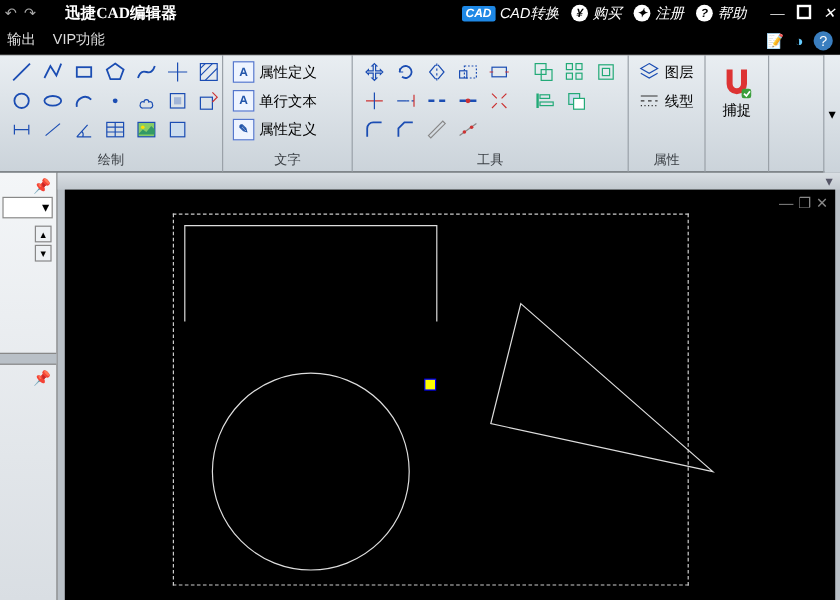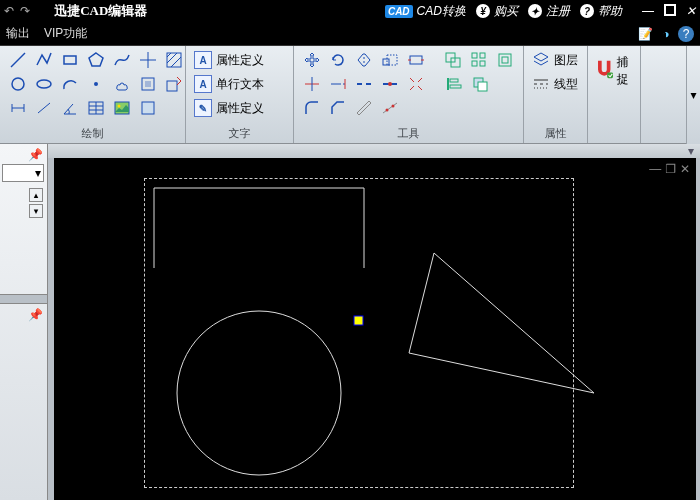--- a/index.html
+++ b/index.html
@@ -18,21 +18,21 @@
   .menubar .right { margin-left:auto; display:flex; gap:4px; }
   .menubar .right .bico { width:16px;height:16px; display:flex;align-items:center;justify-content:center; }
   .ribbon { height: 98px; background: linear-gradient(#e9eef2,#cbd3da); display:flex; border-bottom:1px solid #8a8f94; position:relative;}
   .group { border-right:1px solid #9aa1a8; padding:4px 8px 2px 8px; display:flex; flex-direction:column; }
   .group .rows { flex:1; display:flex; flex-direction:column; gap:4px; }
   .row { display:flex; gap:6px; align-items:center; }
   .gbtn { width:20px; height:20px; border:1px solid transparent; display:flex; align-items:center; justify-content:center; border-radius:2px; }
   .glabel { text-align:center; color:#3a3f44; font-size:11px; margin-top:2px; }
   .txtbtn { display:flex; align-items:center; gap:4px; height:20px; }
   .txtbtn .ti { width:18px;height:18px;border:1px solid #5577cc;background:#eef4ff;display:flex;align-items:center;justify-content:center;color:#2255aa;font-weight:bold;font-size:10px;}
-  .bigbtn { width:44px; display:flex; flex-direction:row; align-items:flex-start; gap:2px; padding:4px 2px; }
+  .bigbtn { width:44px; display:flex; flex-direction:column; align-items:center; gap:2px; padding:4px 2px; }
   .bigbtn .bi { width:28px;height:28px; }
   .chev { width:14px;height:98px; background: linear-gradient(#e9eef2,#cbd3da); border-left:1px solid #9aa1a8; display:flex; align-items:center; justify-content:center; position:absolute; right:0; top:0;}
   .work { position:relative; height: calc(500px - 22px - 24px - 98px); background:#b9c0c7; display:flex; }
   .leftpanel { width:48px; background:linear-gradient(#f4f6f8,#d9dee3); border-right:1px solid #888; position:relative;}
   .leftpanel .pin { position:absolute; top:4px; right:4px; }
   .leftpanel .combo { position:absolute; top:20px; left:2px; width:42px; height:18px; border:1px solid #888; background:#fff; display:flex; align-items:center; justify-content:flex-end; padding-right:2px;}
   .leftpanel .divspace { position:absolute; top:150px; left:0; width:100%; height:10px; background:#b9c0c7; border-top:1px solid #888; border-bottom:1px solid #888;}
   .leftpanel .pin2 { position:absolute; top:164px; right:4px;}
   .canvaswrap { flex:1; position:relative; }
   .graybar { position:absolute; top:0; left:0; right:0; height:14px; background:linear-gradient(#d9dee3,#c2c9cf); display:flex; justify-content:flex-end; align-items:center; padding-right:6px;}

